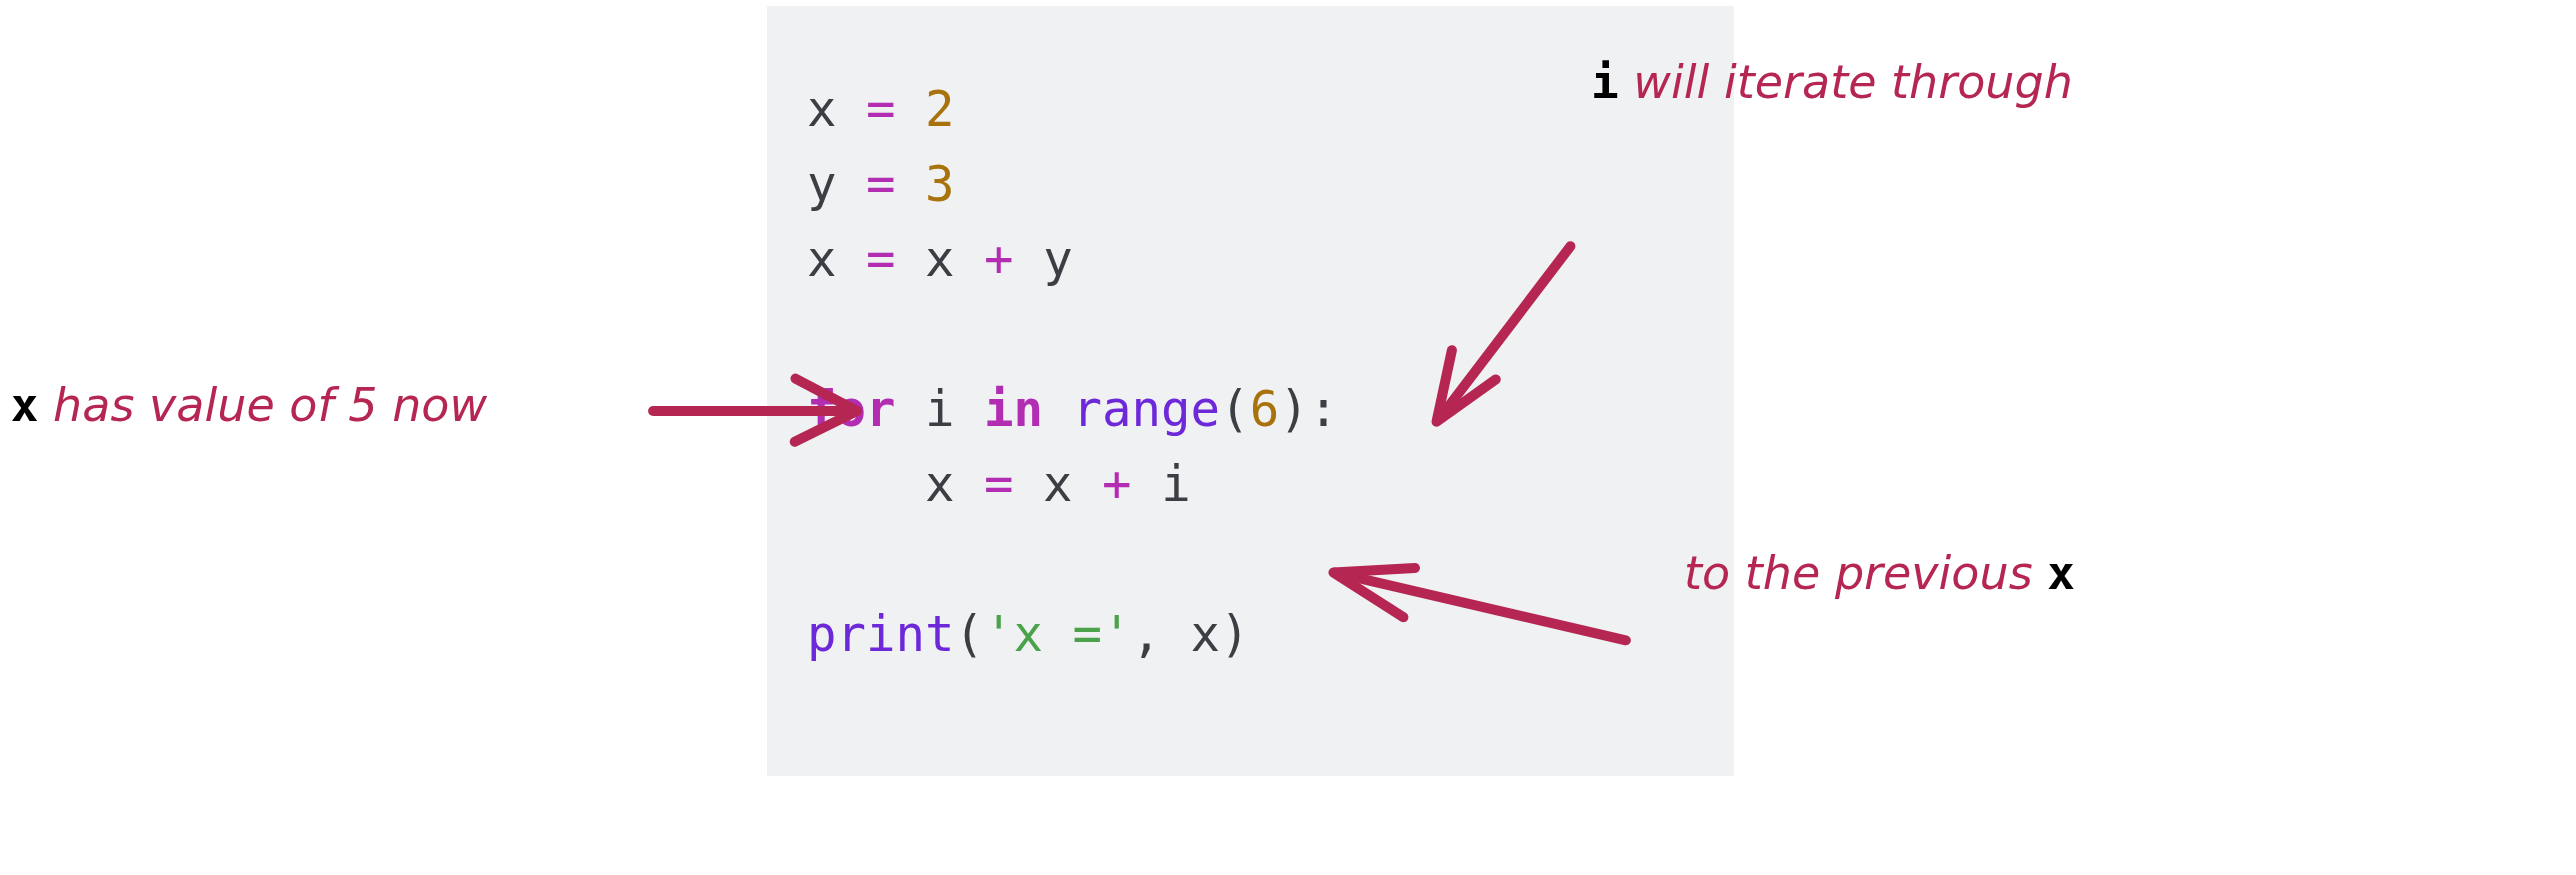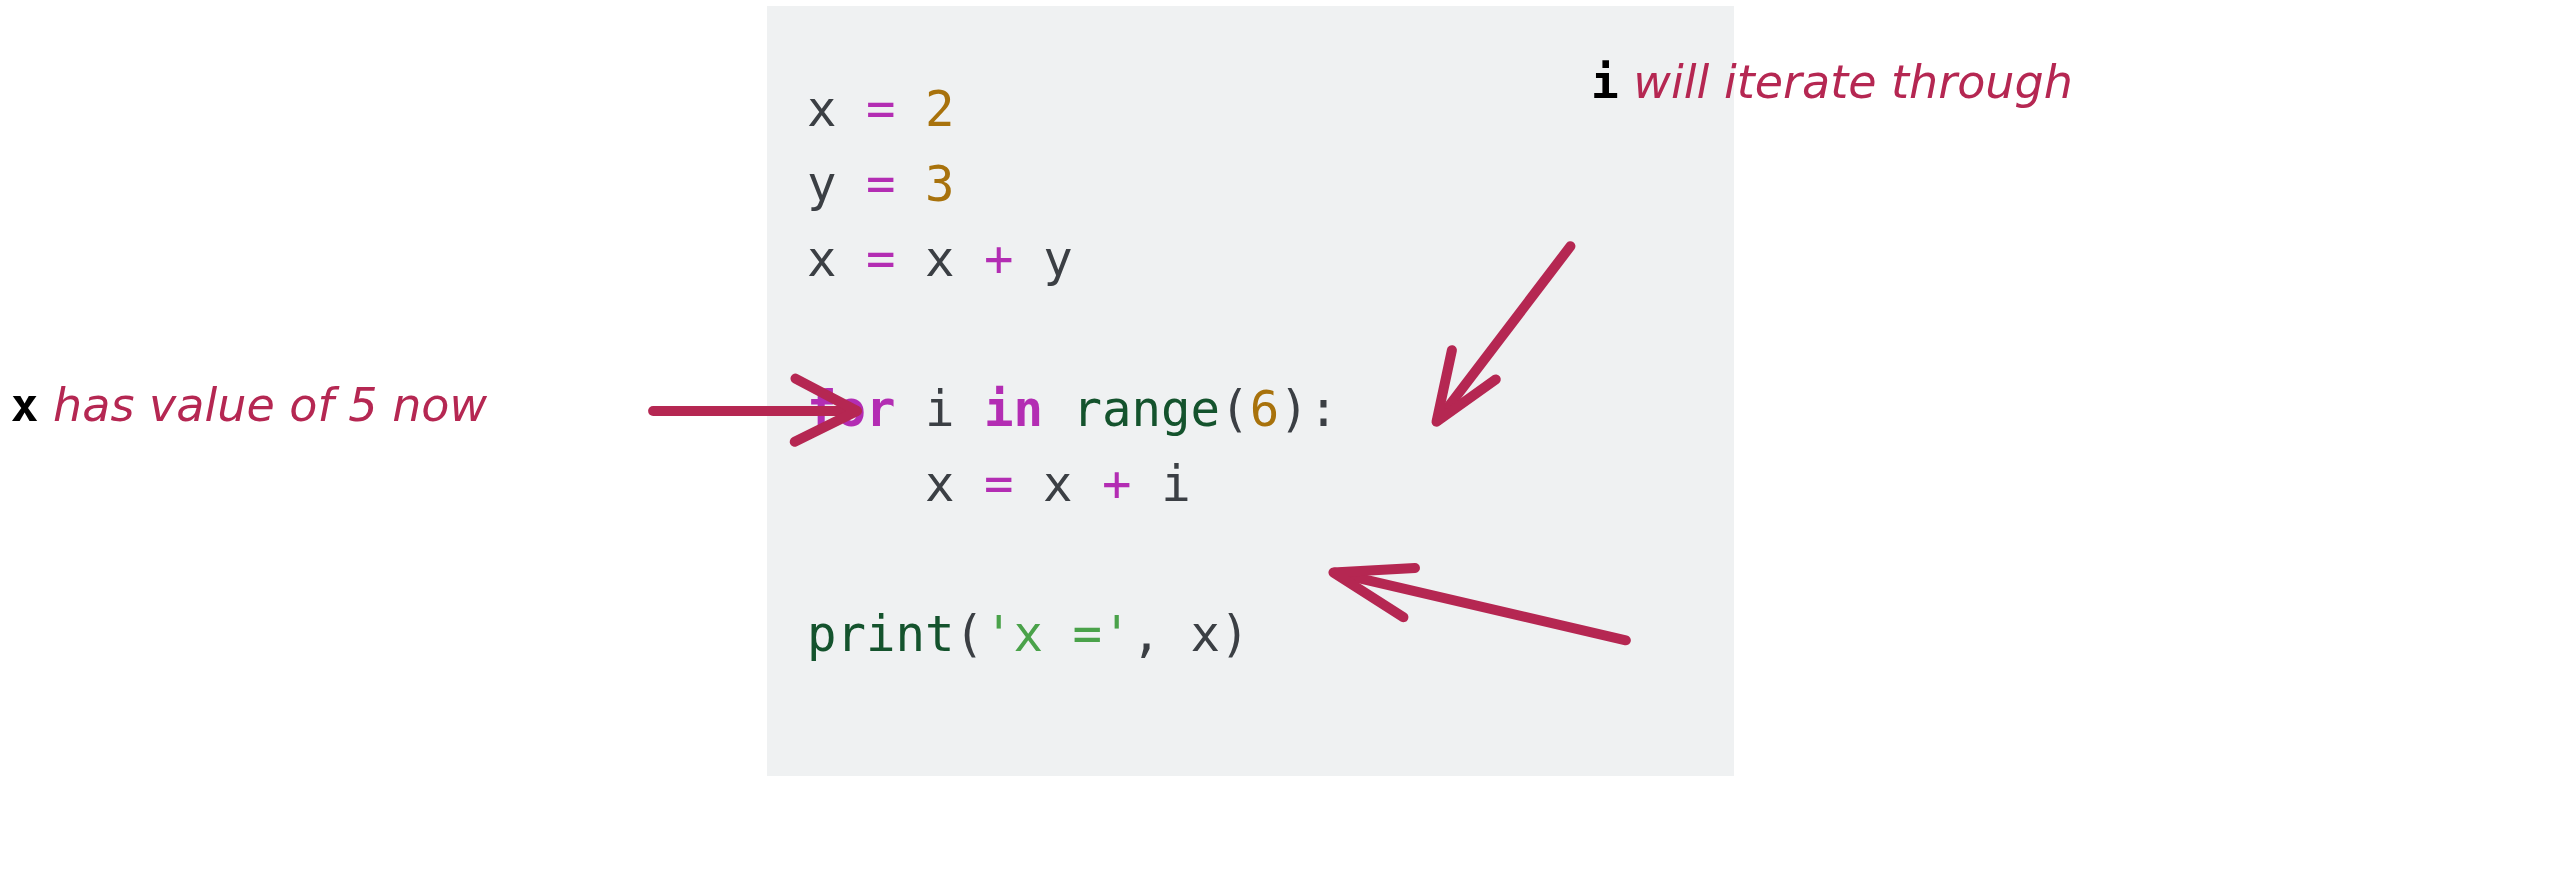--- a/index.html
+++ b/index.html
@@ -33,21 +33,21 @@
     font-family: "DejaVu Sans Mono", "Liberation Mono", monospace;
     font-size: 49px;
     line-height: 75px;
     color: #3b3f44;
     white-space: pre;
     letter-spacing: 0px;
   }
   .tok-op      { color: #b32db3; }
   .tok-num     { color: #a8720c; }
   .tok-kw      { color: #b32db3; font-weight: bold; }
-  .tok-builtin { color: #14532d; }
+  .tok-builtin { color: #6d28d9; }
   .tok-str     { color: #4aa24a; }
   .tok-name    { color: #3b3f44; }
   .tok-punct   { color: #3b3f44; }
   .code-line   { display: block; height: 75px; }
   .code-line.blank { }
 
   
   .hand {
     position: absolute;
     font-family: "DejaVu Sans", sans-serif;
@@ -97,21 +97,21 @@
 <div id="stage">
 
   <div id="code-block">
     <pre id="code-text"><span class="code-line"><span class="tok-name">x</span> <span class="tok-op">=</span> <span class="tok-num">2</span></span><span class="code-line"><span class="tok-name">y</span> <span class="tok-op">=</span> <span class="tok-num">3</span></span><span class="code-line"><span class="tok-name">x</span> <span class="tok-op">=</span> <span class="tok-name">x</span> <span class="tok-op">+</span> <span class="tok-name">y</span></span><span class="code-line blank"> </span><span class="code-line"><span class="tok-kw">for</span> <span class="tok-name">i</span> <span class="tok-kw">in</span> <span class="tok-builtin">range</span><span class="tok-punct">(</span><span class="tok-num">6</span><span class="tok-punct">)</span><span class="tok-punct">:</span></span><span class="code-line"><span>    </span><span class="tok-name">x</span> <span class="tok-op">=</span> <span class="tok-name">x</span> <span class="tok-op">+</span> <span class="tok-name">i</span></span><span class="code-line blank"> </span><span class="code-line"><span class="tok-builtin">print</span><span class="tok-punct">(</span><span class="tok-str">'x ='</span><span class="tok-punct">,</span> <span class="tok-name">x</span><span class="tok-punct">)</span></span></pre>
   </div>
 
   <div class="hand" id="ann-x-value"><span class="mono-inline">x</span><span> has value of 5 now</span></div>
 
   <div class="hand" id="ann-i-iter"><div><span class="mono-inline">i</span><span> will iterate through</span></div></div>
 
-  <div class="hand" id="ann-each-val"></div>
+  <div class="hand" id="ann-each-val"><div><span>to the previous </span><span class="mono-inline">x</span></div></div>
 
   <svg id="arrow-layer" viewBox="0 0 3346 1137">
 
     <g>
       <path class="arrow-stroke" d="M 848 534 L 1112 534"></path>
       <path class="arrow-head" d="M 1033 492 L 1113 534 L 1032 574"></path>
     </g>
 
     <g>
       <path class="arrow-stroke" d="M 2040 320 L 1868 546"></path>

